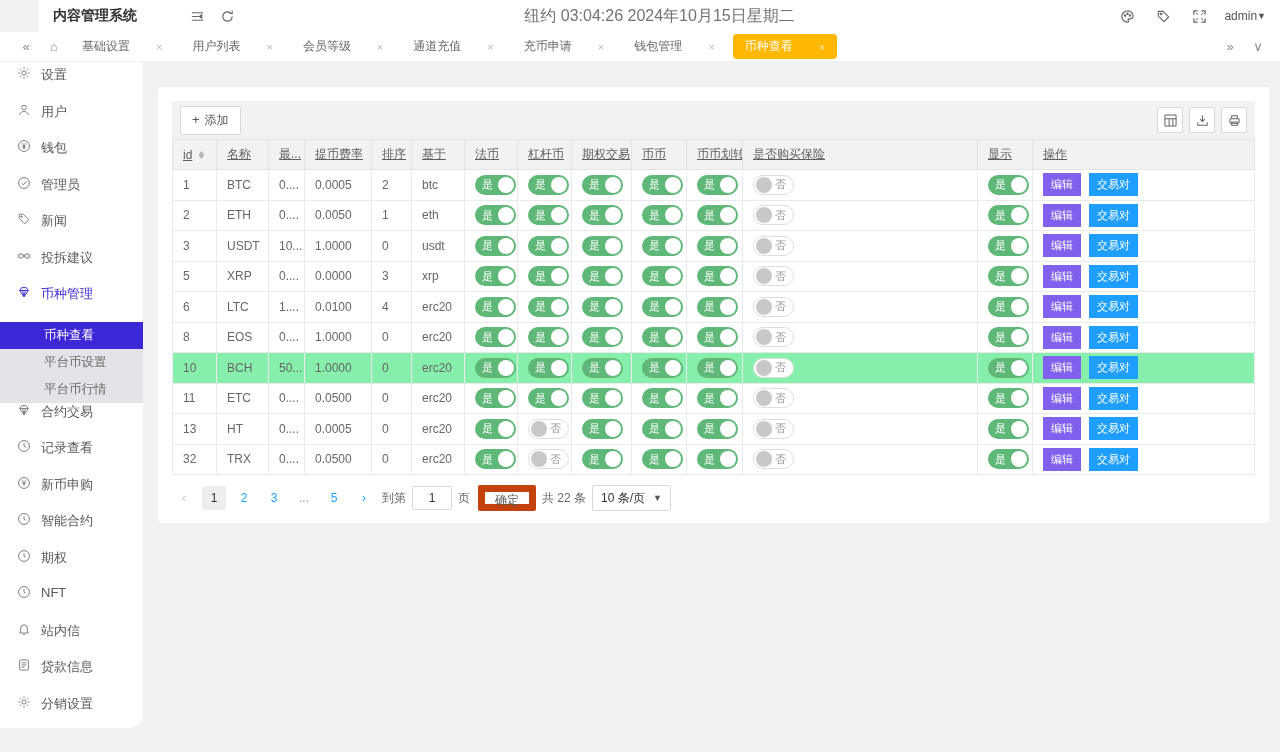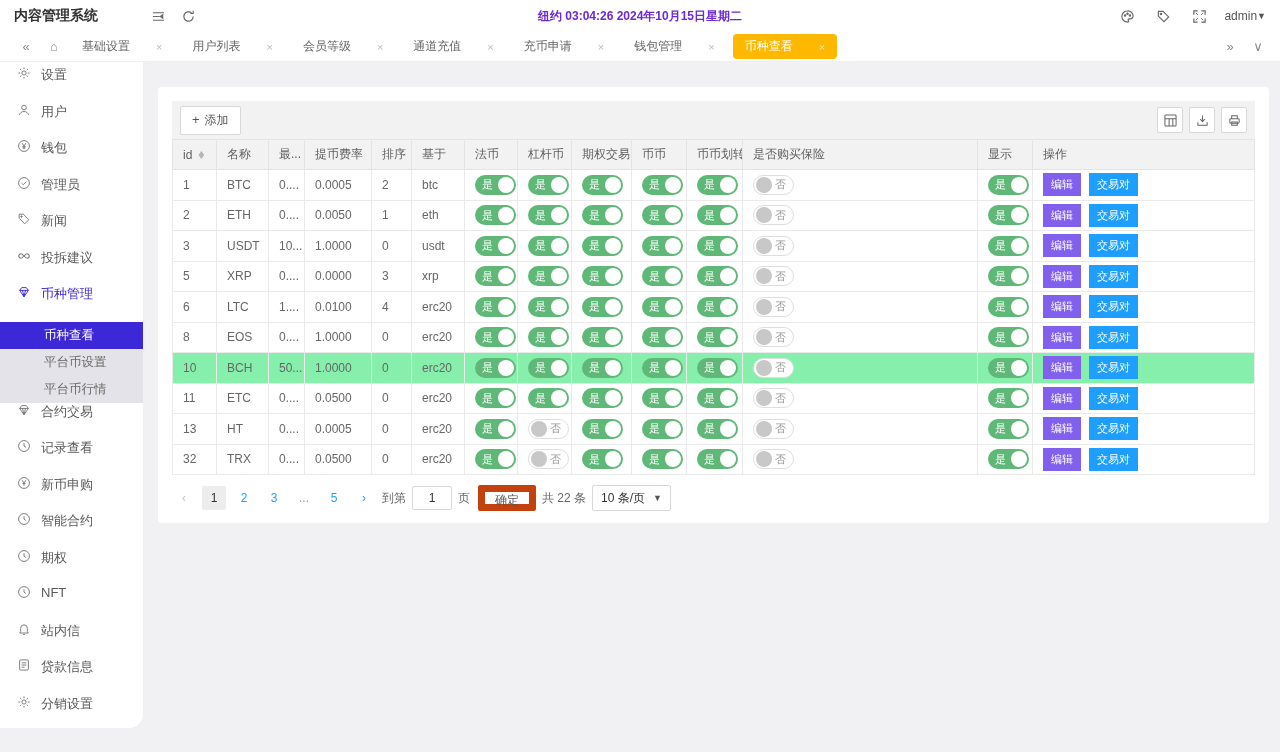--- a/index.html
+++ b/index.html
@@ -3,25 +3,25 @@
 <meta charset="utf-8">
 <style>
   :root{
     --purple:#3c28d7; --yellow:#ffb800; --green:#5fb878; --blue:#1e9fff;
     --edit:#8160ee; --bg:#f1f1f3; --border:#e8e8e8; --txt:#666;
   }
   *{box-sizing:border-box;margin:0;padding:0;font-family:"Liberation Sans","DejaVu Sans",sans-serif;}
   html,body{width:1280px;height:752px;overflow:hidden;background:var(--bg);}
   svg{display:block;}
   
-  .topbar{height:32px;background:#fff;display:flex;align-items:center;position:relative;}
+  .topbar{height:32px;background:#fff;display:flex;align-items:center;position:relative;margin-left:39px;}
   .brand{width:143px;padding-left:14px;font-size:14px;font-weight:bold;color:#333;flex:none;}
   .tb-ic{width:30px;height:32px;display:flex;align-items:center;justify-content:center;color:#666;cursor:pointer;}
   .tb-ic svg{width:15px;height:15px;}
-  .tb-center{position:absolute;left:0;right:0;text-align:center;font-size:12px;color:#6d28d9;pointer-events:none;font-weight:bold;}
+  .tb-center{position:absolute;left:0;right:0;text-align:center;font-size:16px;color:#737373;pointer-events:none;}
   .tb-right{margin-left:auto;display:flex;align-items:center;padding-right:14px;gap:14px;}
   .tb-right .tb-ic{width:22px;}
   .admin{font-size:12px;color:#555;display:flex;align-items:center;cursor:pointer;}
   .caret{font-size:9px;color:#555;}
   
   .tabbar{height:30px;background:#fff;border-bottom:1px solid #f0f0f0;display:flex;align-items:center;padding:0 10px 0 14px;gap:4px;}
   .tab-ctl{color:#8a8a8a;font-size:13px;width:24px;text-align:center;cursor:pointer;flex:none;}
   .tabs{display:flex;align-items:center;gap:6px;flex:1;overflow:hidden;}
   .tab{display:flex;align-items:center;gap:26px;padding:4px 12px;font-size:12px;color:#666;border-radius:4px;cursor:pointer;white-space:nowrap;}
   .tab .x{color:#bbb;font-size:11px;}
@@ -43,21 +43,21 @@
   .card{background:#fff;border-radius:4px;padding:14px;height:436px;}
   .toolbar{background:#f2f2f2;height:38px;display:flex;align-items:center;padding:0 8px;}
   .btn-add{display:flex;align-items:center;gap:5px;background:#fff;border:1px solid #d8d8d8;border-radius:2px;font-size:12px;color:#555;padding:5px 11px;cursor:pointer;}
   .btn-add .plus{font-size:13px;line-height:10px;}
   .tool-right{margin-left:auto;display:flex;gap:6px;}
   .tool-sq{width:26px;height:26px;background:#fff;border:1px solid #d8d8d8;border-radius:2px;display:flex;align-items:center;justify-content:center;color:#666;cursor:pointer;}
   .tool-sq svg{width:13px;height:13px;}
   
   table{border-collapse:collapse;table-layout:fixed;width:1052px;font-size:12px;color:var(--txt);}
   th,td{border:1px solid #eaeaea;font-weight:normal;text-align:left;padding:0 10px;overflow:hidden;white-space:nowrap;}
-  thead th{background:#f2f2f2;height:30px;color:#5f5f5f;border-color:#e4e4e4;}
+  thead th{background:#f2f2f2;height:30px;color:#5f5f5f;border-color:#e4e4e4;text-decoration:underline;}
   tbody td{height:30.5px;background:#fff;}
   tbody tr.hl td{background:#86efac;}
   .sort{display:inline-flex;flex-direction:column;margin-left:6px;vertical-align:middle;line-height:4px;}
   .sort i{font-style:normal;font-size:7px;color:#b5b5b5;transform:scaleX(1.4);}
   
   .tg{display:inline-flex;align-items:center;width:41px;height:20px;border-radius:10px;font-size:11px;cursor:pointer;vertical-align:middle;}
   .tg.on{background:var(--green);justify-content:space-between;padding:0 2px 0 7px;color:#fff;}
   .tg.off{background:#fff;border:1px solid #dedede;justify-content:space-between;padding:0 7px 0 2px;color:#999;}
   .tg .knob{width:16px;height:16px;border-radius:50%;flex:none;}
   .tg.on .knob{background:#fff;}

